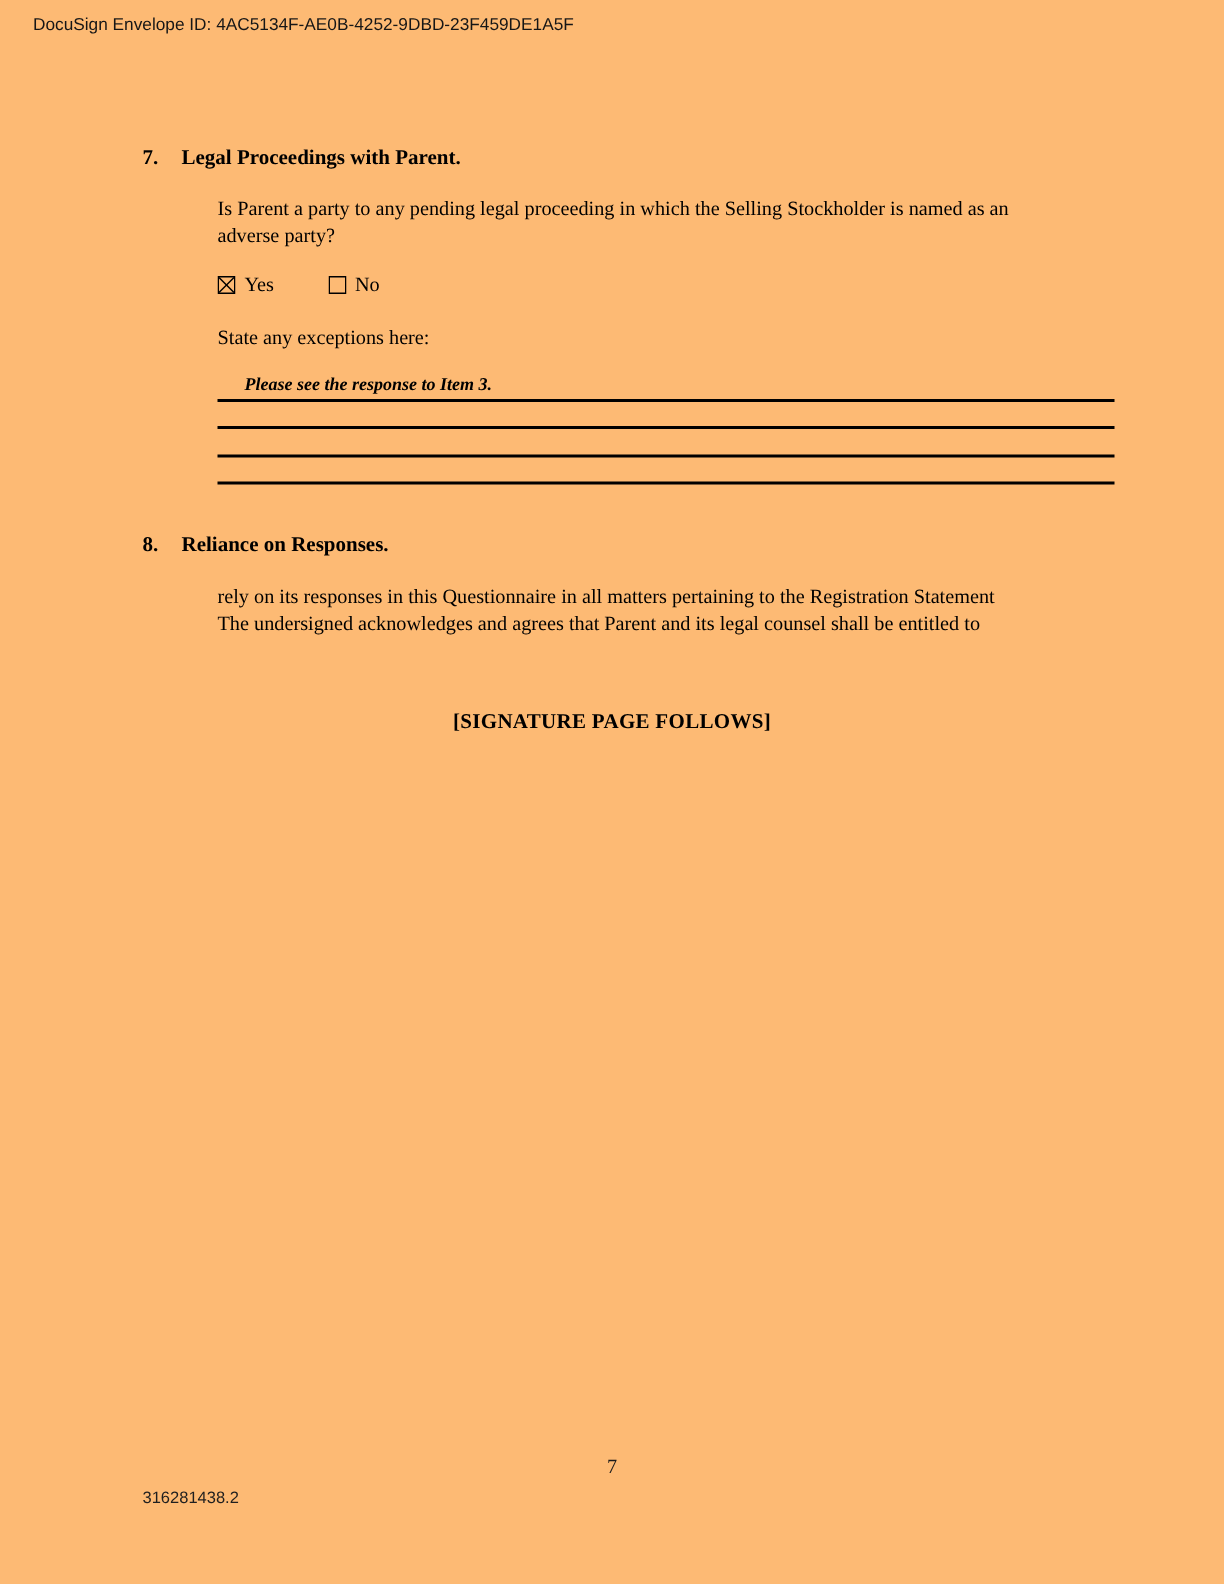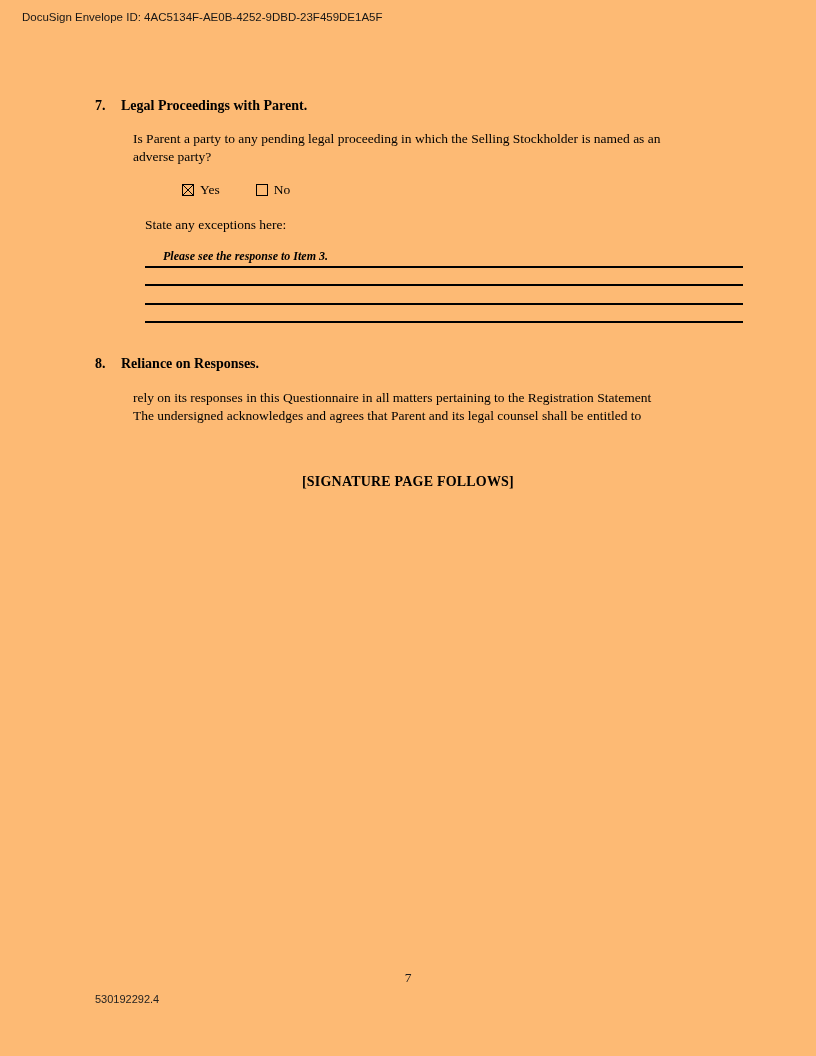--- a/index.html
+++ b/index.html
@@ -27,35 +27,34 @@
     font-weight: bold;
     font-size: 14px;
     line-height: 16px;
     white-space: nowrap;
   }
   .sec-heading.sec7 { left: 95px; top: 98px; }
   .sec-heading.sec8 { left: 95px; top: 356px; }
   .sec-num { width: 26px; flex: 0 0 26px; }
   .para {
     position: absolute;
-    left: 133px;
+    left: 145px;
     font-size: 13.5px;
     line-height: 17.5px;
   }
   .para7 { top: 130px; width: 600px; }
   .para8 { top: 389px; width: 620px; }
   .checkbox-row {
     position: absolute;
     left: 145px;
     top: 182px;
     display: flex;
     align-items: center;
     font-size: 13.5px;
     line-height: 16px;
-    margin-left: 37px;
   }
   .cb-group { display: flex; align-items: center; gap: 6px; cursor: default; }
   .cb-group.no-group { margin-left: 36px; }
   .cb-box { display: inline-flex; width: 12px; height: 12px; }
   .exceptions-prompt {
     position: absolute;
     left: 145px;
     top: 217px;
     font-size: 13.5px;
     white-space: nowrap;
@@ -162,15 +161,15 @@
 
   <div class="para para8">
       <div>rely on its responses in this Questionnaire in all matters pertaining to the Registration Statement</div>
       <div>The undersigned acknowledges and agrees that Parent and its legal counsel shall be entitled to</div>
     </div>
 
   <div class="signature-note">[SIGNATURE PAGE FOLLOWS]</div>
 
   <div class="page-number">7</div>
 
-  <div class="doc-id">530192292.4</div>
+  <div class="doc-id">316281438.2</div>
 
 </div>
 
 </body></html>

